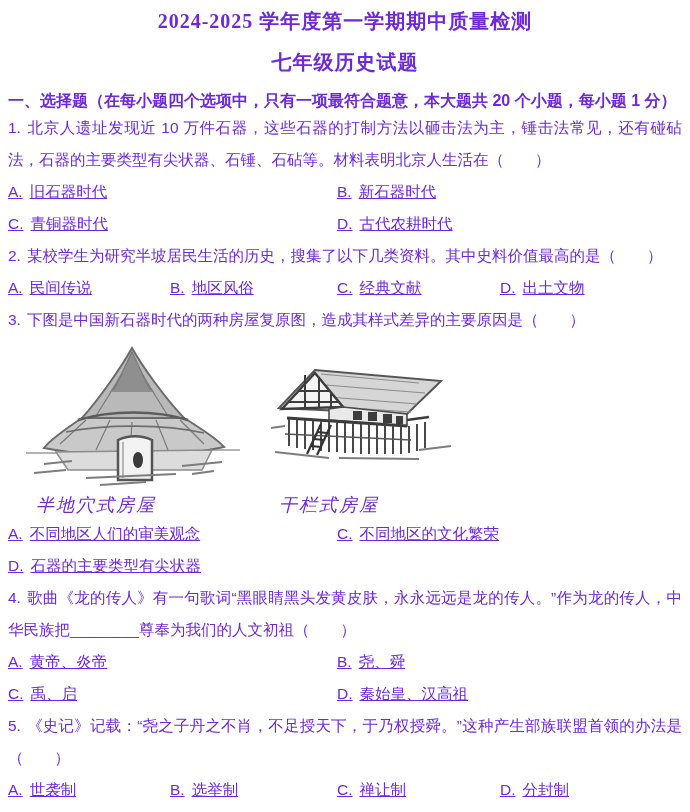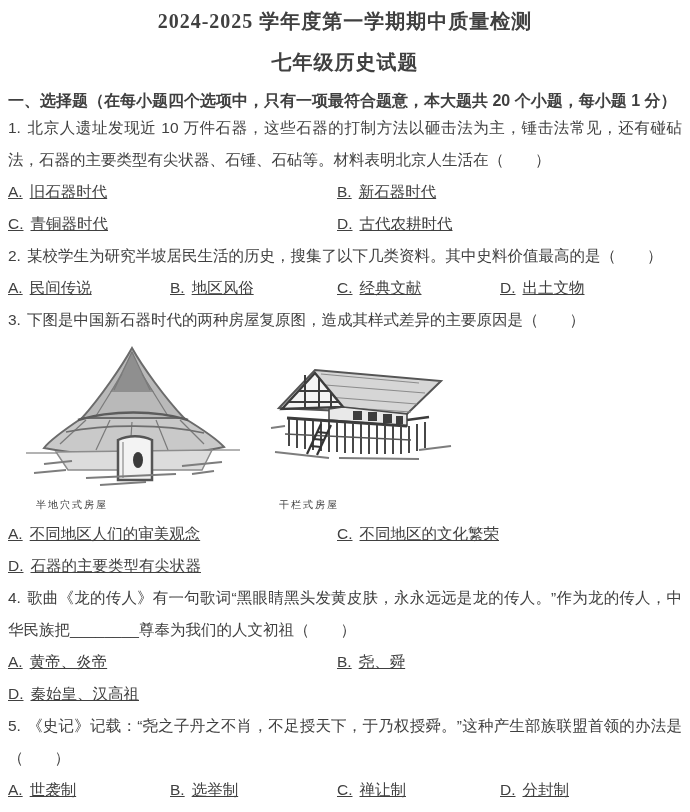--- a/index.html
+++ b/index.html
@@ -1,21 +1,21 @@
 <!DOCTYPE html>
 <html lang="zh"><head>
 <meta charset="utf-8">
 <style>
   html, body { margin: 0; padding: 0; background: #ffffff; }
   .paper {
     width: 690px;
     height: 812px;
     box-sizing: border-box;
     background: #ffffff;
-    color: #404040;
+    color: #6d28d9;
     padding: 4px 8px 0 8px;
     overflow: hidden;
     font-family: "Liberation Sans", sans-serif;
   }
   .exam-title {
     text-align: center;
     font-family: "Liberation Serif", serif;
     font-weight: 700;
     font-size: 20px;
     margin: 4px 0 0 0;
@@ -57,21 +57,22 @@
   .figures {
     display: flex;
     align-items: flex-end;
     padding-left: 18px;
     gap: 28px;
     margin: 4px 0 2px 0;
   }
   .figure { display: flex; flex-direction: column; }
   .figure-caption {
     font-family: "Liberation Serif", serif;
-    font-size: 10px;
+    font-style: italic;
+    font-size: 18px;
     letter-spacing: 2px;
     padding-left: 10px;
     line-height: 22px;
     margin-top: 2px;
   }
   .fig-right svg { margin-bottom: 22px; }
   .sketch { display: block; }
 </style>
 </head>
 <body>
@@ -231,20 +232,21 @@
       <div class="opt"><span class="opt-label">C.</span><span>不同地区的文化繁荣</span></div>
       <div class="opt"><span class="opt-label">D.</span><span>石器的主要类型有尖状器</span></div>
     </div>
   </div>
 
   <div>
     <p class="q-text"><span class="q-num">4.</span><span>歌曲《龙的传人》有一句歌词“黑眼睛黑头发黄皮肤，永永远远是龙的传人。”作为龙的传人，中华民族把________尊奉为我们的人文初祖（　　）</span></p>
     <div class="opts two-col">
       <div class="opt"><span class="opt-label">A.</span><span>黄帝、炎帝</span></div>
       <div class="opt"><span class="opt-label">B.</span><span>尧、舜</span></div>
+      <div class="opt"><span class="opt-label">C.</span><span>禹、启</span></div>
       <div class="opt"><span class="opt-label">D.</span><span>秦始皇、汉高祖</span></div>
     </div>
   </div>
 
   <div>
     <p class="q-text"><span class="q-num">5.</span><span>《史记》记载：“尧之子丹之不肖，不足授天下，于乃权授舜。”这种产生部族联盟首领的办法是（　　）</span></p>
     <div class="opts four-col">
       <div class="opt"><span class="opt-label">A.</span><span>世袭制</span></div>
       <div class="opt"><span class="opt-label">B.</span><span>选举制</span></div>
       <div class="opt"><span class="opt-label">C.</span><span>禅让制</span></div>

